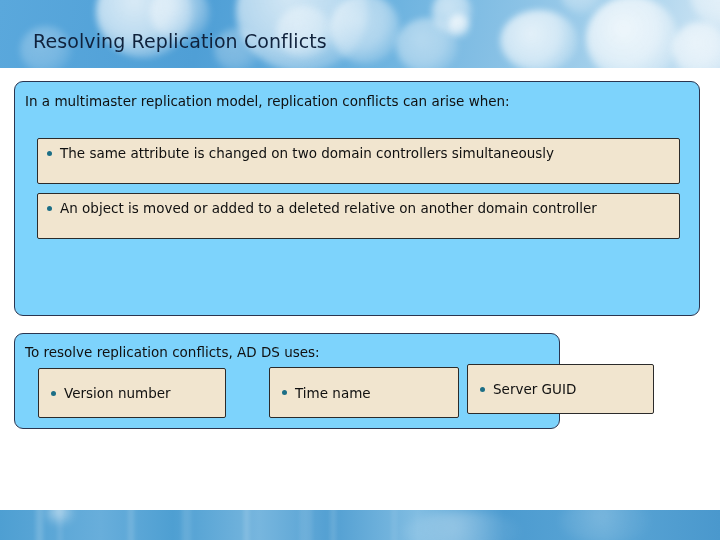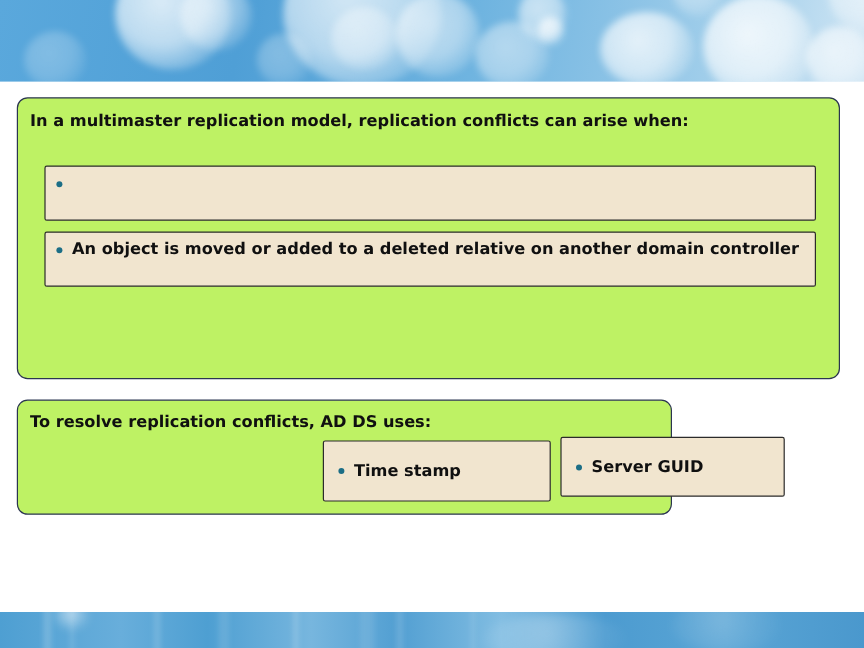--- a/index.html
+++ b/index.html
@@ -60,24 +60,23 @@
     color: #10223c;
     letter-spacing: .1px;
     white-space: nowrap;
     z-index: 5;
   }
 
   
   .panel {
     position: absolute;
     box-sizing: border-box;
-    background: #bef264;
+    background: #7dd3fc;
     border: 1px solid #2b3550;
     border-radius: 9px;
-    font-weight: bold;
   }
   #panel-top    { left: 14px; top: 81px;  width: 686px; height: 235px; }
   #panel-bottom { left: 14px; top: 333px; width: 546px; height: 96px; }
 
   .panel-lead {
     position: absolute;
     color: #101010;
     font-size: 13.5px;
     line-height: 22px;
   }
@@ -182,54 +181,62 @@
     <div class="bokeh b8"></div>
     <div class="bokeh b9"></div>
     <div class="bokeh b10"></div>
     <div class="bokeh b11"></div>
     <div class="bokeh b12"></div>
     <div class="bokeh b13"></div>
     <div class="bokeh b14"></div>
     <div class="bokeh b15"></div>
   </div>
 
+  <div id="slide-title">Resolving Replication Conflicts</div>
 
   <div id="panel-top" class="panel">
 
     <div id="lead-top" class="panel-lead">In a multimaster replication model, replication conflicts can arise when:</div>
 
     <div id="bullet-box-0" class="cream-box">
       <div class="pad">
         <div class="row">
           <span class="bullet-dot"></span>
+          <span class="bullet-text">The same attribute is changed on two domain controllers simultaneously</span>
         </div>
       </div>
     </div>
 
     <div id="bullet-box-1" class="cream-box">
       <div class="pad">
         <div class="row">
           <span class="bullet-dot"></span>
           <span class="bullet-text">An object is moved or added to a deleted relative on another domain controller</span>
         </div>
       </div>
     </div>
 
 
   </div>
 
   <div id="panel-bottom" class="panel">
 
     <div id="lead-bottom" class="panel-lead">To resolve replication conflicts, AD DS uses:</div>
 
+    <div id="choice-box-0" class="cream-box">
+      <div class="choice-inner">
+        <span class="bullet-dot"></span>
+        <span class="bullet-text">Version number</span>
+      </div>
+    </div>
 
     <div id="choice-box-1" class="cream-box">
       <div class="choice-inner">
         <span class="bullet-dot"></span>
-        <span class="bullet-text">Time stamp</span>
+        <span class="bullet-text">Time name</span>
       </div>
     </div>
 
     <div id="choice-box-2" class="cream-box">
       <div class="choice-inner">
         <span class="bullet-dot"></span>
         <span class="bullet-text">Server GUID</span>
       </div>
     </div>
 

